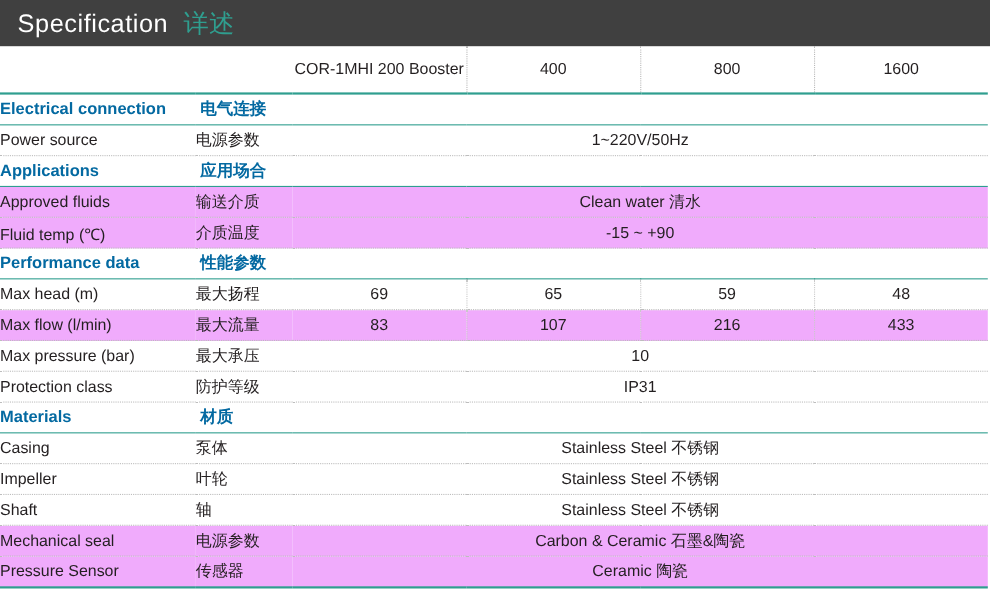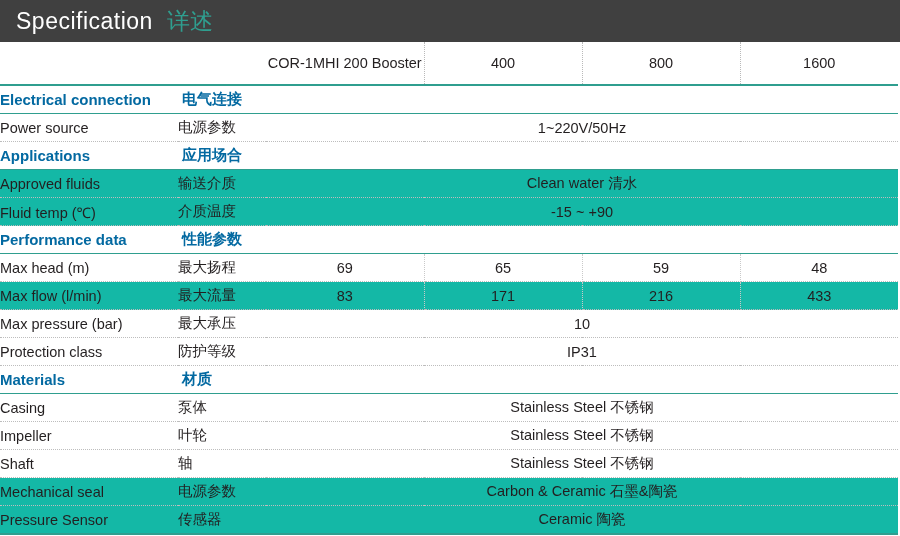--- a/index.html
+++ b/index.html
@@ -89,21 +89,21 @@
     border-bottom: 1px solid #2f9e8f;
     background: #ffffff;
   }
   tr.section td.cell-zh { padding-left: 4px; margin-top: 36px; }
 
   tr.data td {
     height: 27px;
     border-bottom: 1px dotted #bdbdbd;
   }
   tr.data.shade td {
-    background: #14b8a6;
+    background: #f0abfc;
   }
   tr.data td.vsplit {
     border-right: 1px dotted #c9c9c9;
   }
   tr.data td.vsplit.last { border-right: none; }
 
   tr.last-row td {
     border-bottom: 2px solid #2f9e8f;
     margin-left: 14px;
   }
@@ -171,21 +171,21 @@
         <td class="cell-zh">最大扬程</td>
         <td class="cell-v vsplit">69</td>
         <td class="cell-v vsplit">65</td>
         <td class="cell-v vsplit">59</td>
         <td class="cell-v vsplit last">48</td>
       </tr>
       <tr class="data shade">
         <td class="cell-en">Max flow (l/min)</td>
         <td class="cell-zh">最大流量</td>
         <td class="cell-v vsplit">83</td>
-        <td class="cell-v vsplit">171</td>
+        <td class="cell-v vsplit">107</td>
         <td class="cell-v vsplit">216</td>
         <td class="cell-v vsplit last">433</td>
       </tr>
       <tr class="data">
         <td class="cell-en">Max pressure (bar)</td>
         <td class="cell-zh">最大承压</td>
         <td class="cell-v" colspan="4">10</td>
       </tr>
       <tr class="data">
         <td class="cell-en">Protection class</td>

